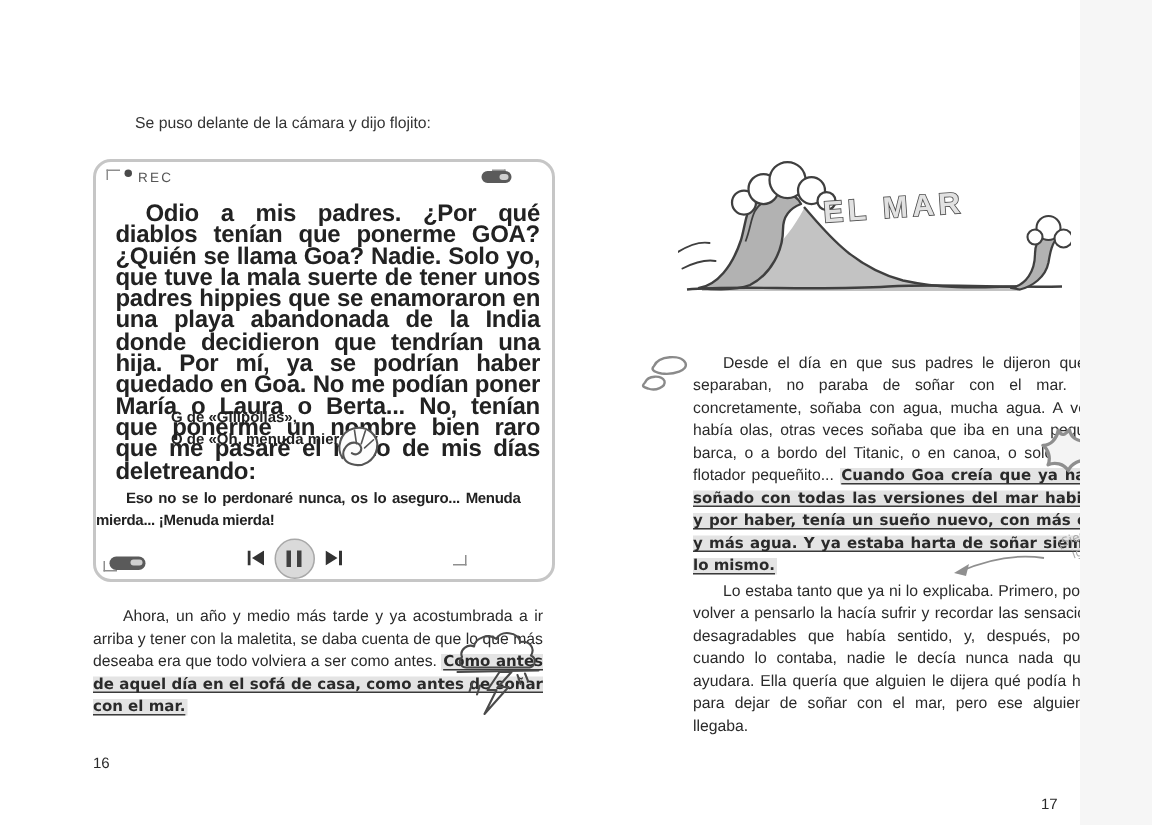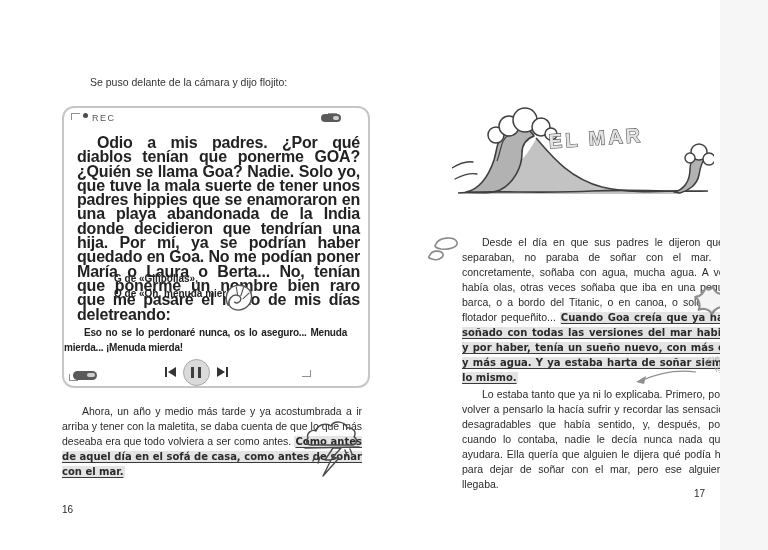--- a/index.html
+++ b/index.html
@@ -72,21 +72,21 @@
 
   #right-para1 { position:absolute; left:462px; top:235px; width:279px; }
   #starfish-doodle { position:absolute; left:694px; top:284px; }
 
   #note-arrow { position:absolute; left:634px; top:366px; }
   #margin-note { position:absolute; left:700px; top:352px; width:48px;
     font-family:"DejaVu Sans", sans-serif; font-size:8px; line-height:10px; color:#aaaaaa;
     transform:rotate(-20deg); text-align:center; }
 
   #right-para2 { position:absolute; left:462px; top:387px; width:279px; }
-  #page-num-right { left:694px; top:488px; }
+  #page-num-right { left:694px; top:531px; }
 </style>
 </head>
 <body>
 
 <div id="spread">
 
   <div id="intro-line">Se puso delante de la cámara y dijo flojito:</div>
 
   <div id="camera-frame">
     <div class="corner tl"></div>

